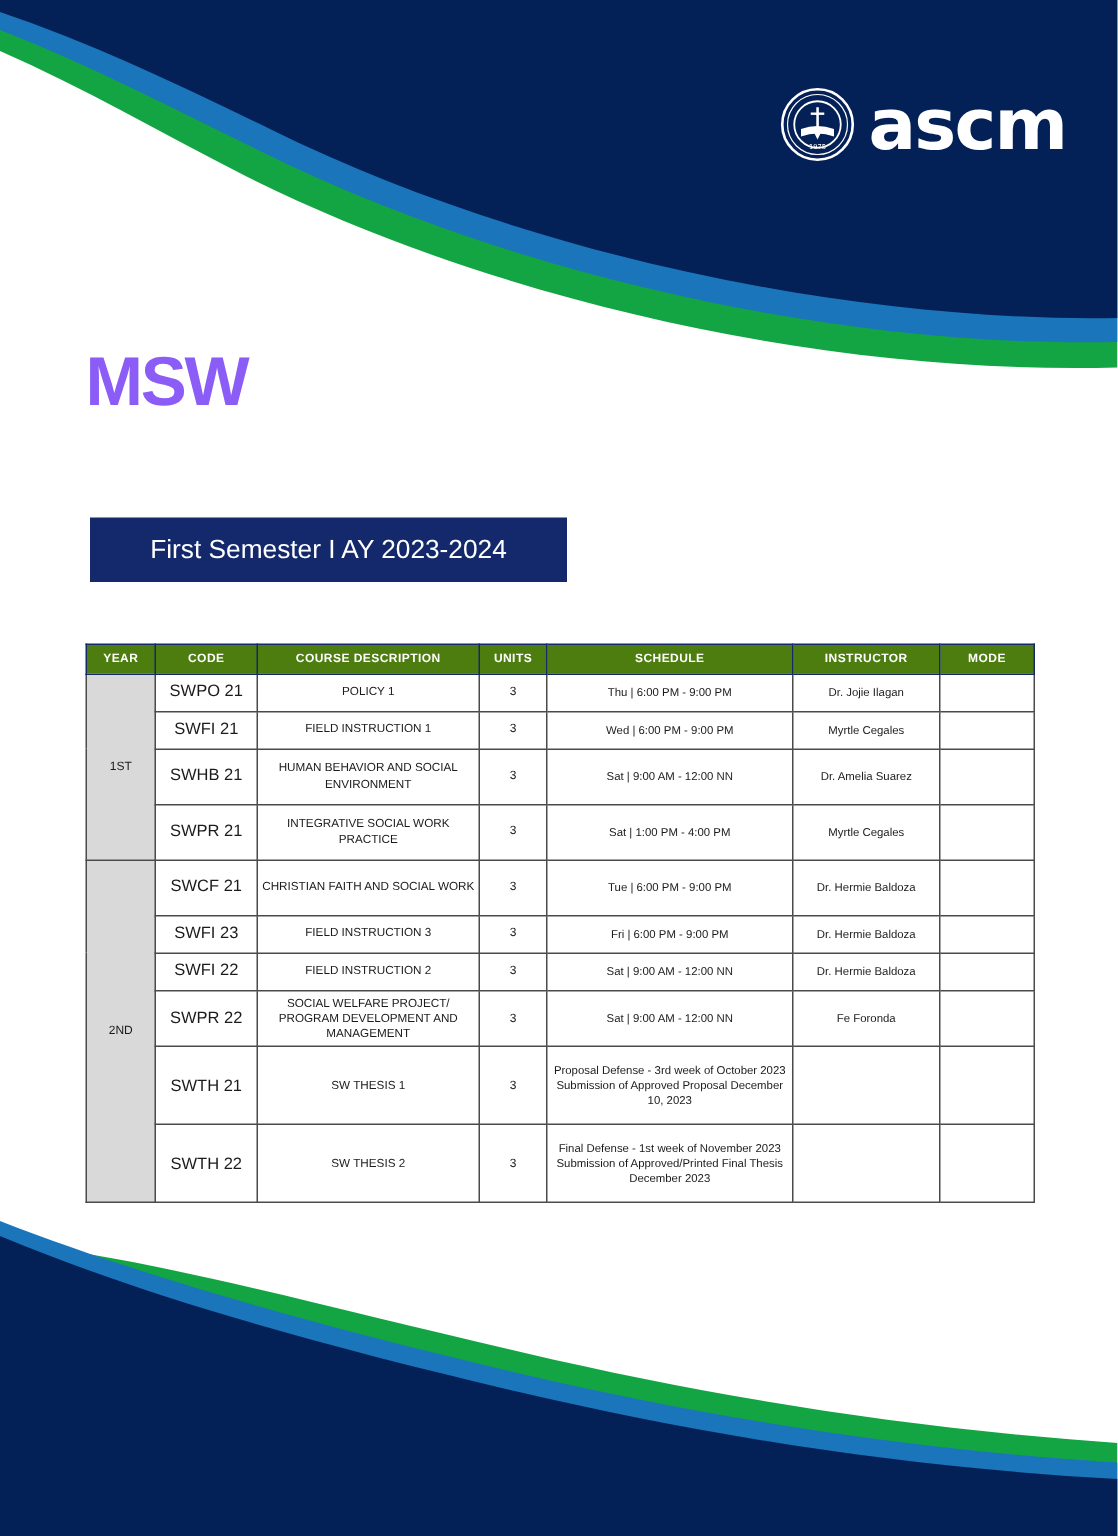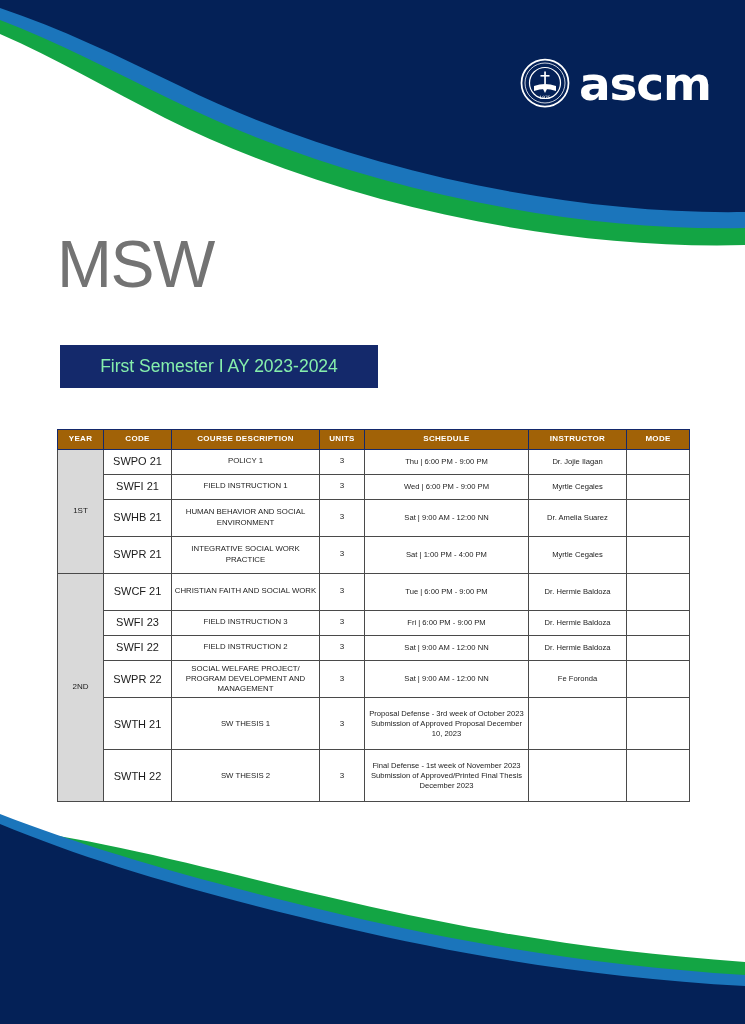--- a/index.html
+++ b/index.html
@@ -51,25 +51,25 @@
     color: #ffffff;
     letter-spacing: -1.2px;
     font-family: "DejaVu Sans", sans-serif;
   }
 
   
   .title-main {
     position: absolute;
     left: 57px;
     top: 231px;
-    font-size: 66px;
-    line-height: 1;
-    font-weight: 400;
+    font-size: 46px;
+    line-height: 1;
+    font-weight: 700;
     letter-spacing: -1.5px;
-    color: #737373;
+    color: #8b5cf6;
   }
   .title-sub {
     position: absolute;
     left: 58px;
     top: 304px;
     font-size: 25px;
     line-height: 1;
     font-weight: 400;
     color: #14296b;
   }
@@ -78,21 +78,21 @@
     left: 60px;
     top: 345px;
     width: 318px;
     height: 43px;
     background: #14296b;
     display: flex;
     align-items: center;
     justify-content: center;
   }
   .semester-banner span {
-    color: #86efac;
+    color: #ffffff;
     font-size: 17.5px;
     line-height: 1;
   }
 
   
   .course-table {
     position: absolute;
     left: 57px;
     top: 429px;
     width: 632px;
@@ -103,21 +103,21 @@
   .course-table td {
     border: 1px solid #4a4a4a;
     padding: 3px 2px;
     text-align: center;
     vertical-align: middle;
     font-size: 7.6px;
     line-height: 1.32;
     color: #1b1b1b;
   }
   .course-table thead th {
-    background: #a16207;
+    background: #4d7c0f;
     color: #ffffff;
     font-weight: 700;
     font-size: 8px;
     letter-spacing: 0.3px;
     padding: 4px 2px;
     border-color: #14296b;
   }
   td.year-cell {
     background: #d9d9d9;
     font-weight: 400;

